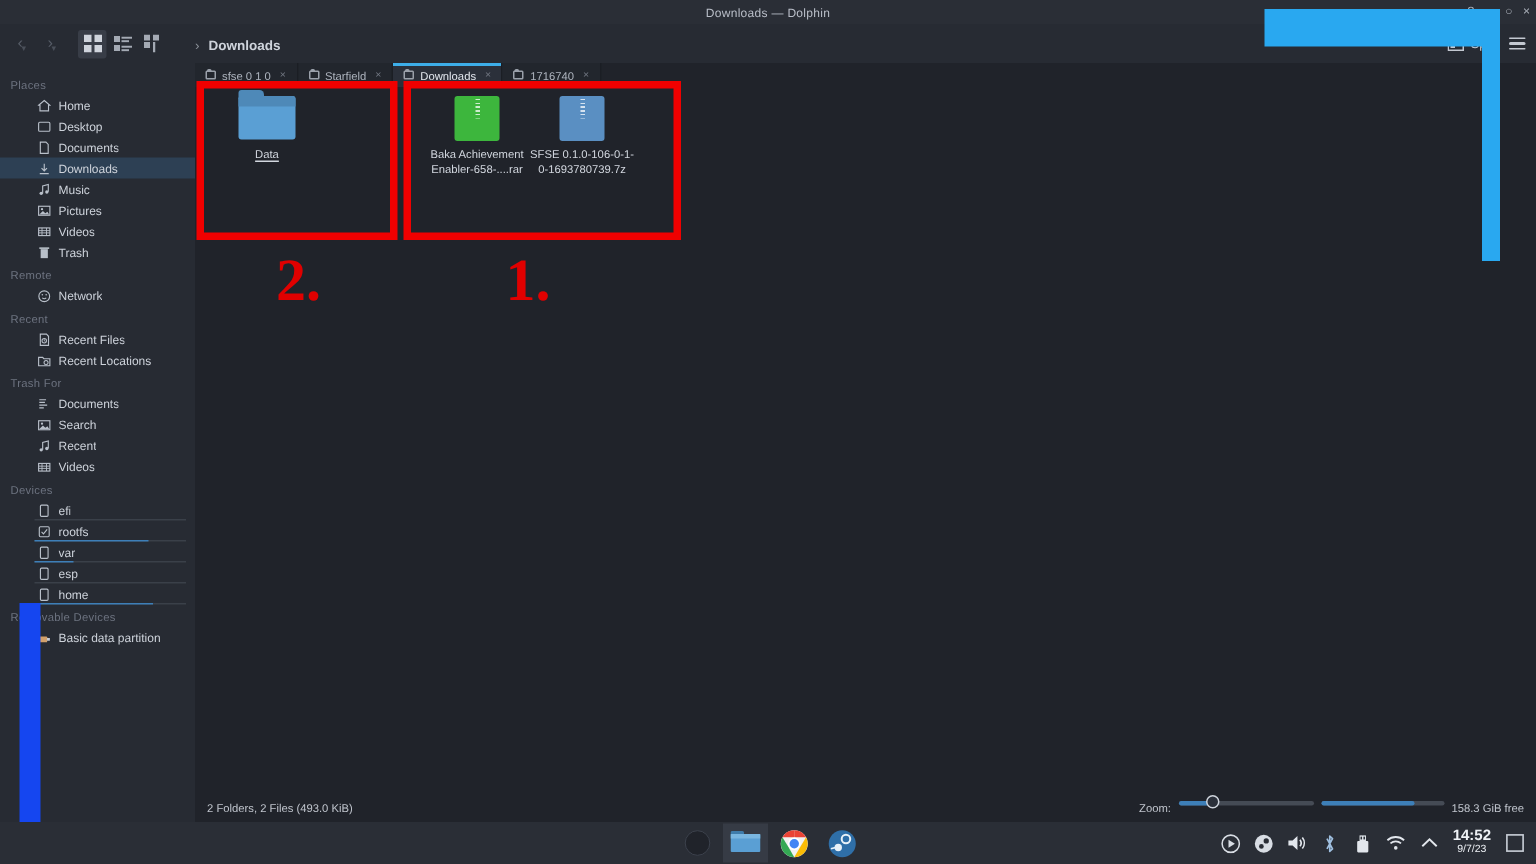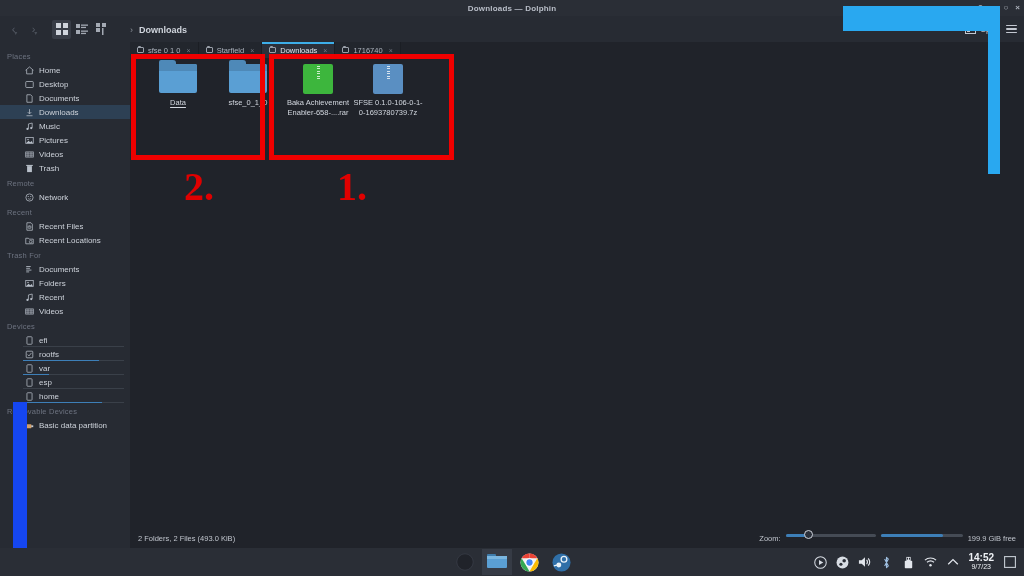--- a/index.html
+++ b/index.html
@@ -7,21 +7,21 @@
     width: 1024px; height: 576px; overflow: hidden;
     background: #1b1e24;
     font-family: "Liberation Sans", sans-serif;
     -webkit-font-smoothing: antialiased;
   }
   #screen { position: relative; width: 1024px; height: 576px; background: #20232a; }
 
   
   #titlebar {
     position: absolute; left: 0; top: 0; width: 1024px; height: 16px;
-    background: #2a2e36; display: flex; align-items: center; justify-content: center; font-weight: bold;
+    background: #2a2e36; display: flex; align-items: center; justify-content: center;
   }
   #titlebar .title { font-size: 8px; color: #b9bec8; letter-spacing: .2px; }
   #winbtns { position: absolute; right: 4px; top: 0; height: 16px; display: flex; align-items: center; gap: 7px; }
   #winbtns span { font-size: 8px; color: #aeb4be; line-height: 1; cursor: default; }
 
   
   #toolbar {
     position: absolute; left: 0; top: 16px; width: 1024px; height: 26px;
     background: #272b33; display: flex; align-items: center;
   }
@@ -312,21 +312,21 @@
         <span class="lbl">Documents</span>
       </div>
       <div class="sb-item">
         <span class="ico">
           <svg width="9" height="9" viewBox="0 0 12 12">
             <rect x="1" y="2" width="10" height="8" fill="none" stroke="#b9c0ca" stroke-width="1"></rect>
             <circle cx="4" cy="4.6" r="1" fill="#b9c0ca"></circle>
             <path d="M1.6 9.4 L4.8 6.2 L7 8.2 L8.8 6.8 L10.4 9.4 Z" fill="#b9c0ca"></path>
           </svg>
         </span>
-        <span class="lbl">Folders</span>
+        <span class="lbl">Search</span>
       </div>
       <div class="sb-item">
         <span class="ico">
           <svg width="9" height="9" viewBox="0 0 12 12">
             <path d="M4.6 9 V2.6 L9.6 1.4 V7.8" stroke="#b9c0ca" stroke-width="1" fill="none"></path>
             <circle cx="3.3" cy="9.2" r="1.5" fill="#b9c0ca"></circle>
             <circle cx="8.3" cy="8" r="1.5" fill="#b9c0ca"></circle>
           </svg>
         </span>
         <span class="lbl">Recent</span>
@@ -431,26 +431,20 @@
         <span class="x">×</span>
       </div>
     </div>
 
   <div id="filearea">
       <div class="fileitem" style="left: 12px; top: 6px;">
         <div class="fileicon">
           <div class="folder"></div>
         </div>
         <div class="flabel hovered">Data</div>
-      </div>
-      <div class="fileitem" style="left: 82px; top: 6px;">
-        <div class="fileicon">
-          <div class="folder"></div>
-        </div>
-        <div class="flabel">sfse_0_1_0</div>
       </div>
       <div class="fileitem" style="left: 152px; top: 6px;">
         <div class="fileicon">
           <div class="archive rar">
             <span class="zip"></span>
           </div>
         </div>
         <div class="flabel">Baka Achievement Enabler-658-....rar</div>
       </div>
       <div class="fileitem" style="left: 222px; top: 6px;">
@@ -467,21 +461,21 @@
     <span>2 Folders, 2 Files (493.0 KiB)</span>
     <div id="zoomwrap">
       <span>Zoom:</span>
       <div class="slider">
         <div class="fill"></div>
         <div class="knob"></div>
       </div>
       <div class="slider2">
         <div class="fill"></div>
       </div>
-      <span>199.9 GiB free</span>
+      <span>158.3 GiB free</span>
     </div>
   </div>
 
   <div class="redbox" style="left:131px; top:54px; width:134px; height:106px;"></div>
   <div class="redbox" style="left:269px; top:54px; width:185px; height:106px;"></div>
   <div class="rednum" style="left:184px; top:163px;">2.</div>
   <div class="rednum" style="left:337px; top:163px;">1.</div>
 
   <div class="blueoverlay" style="left:843px; top:6px; width:154px; height:25px;"></div>
   <div class="blueoverlay" style="left:988px; top:6px; width:12px; height:168px;"></div>

